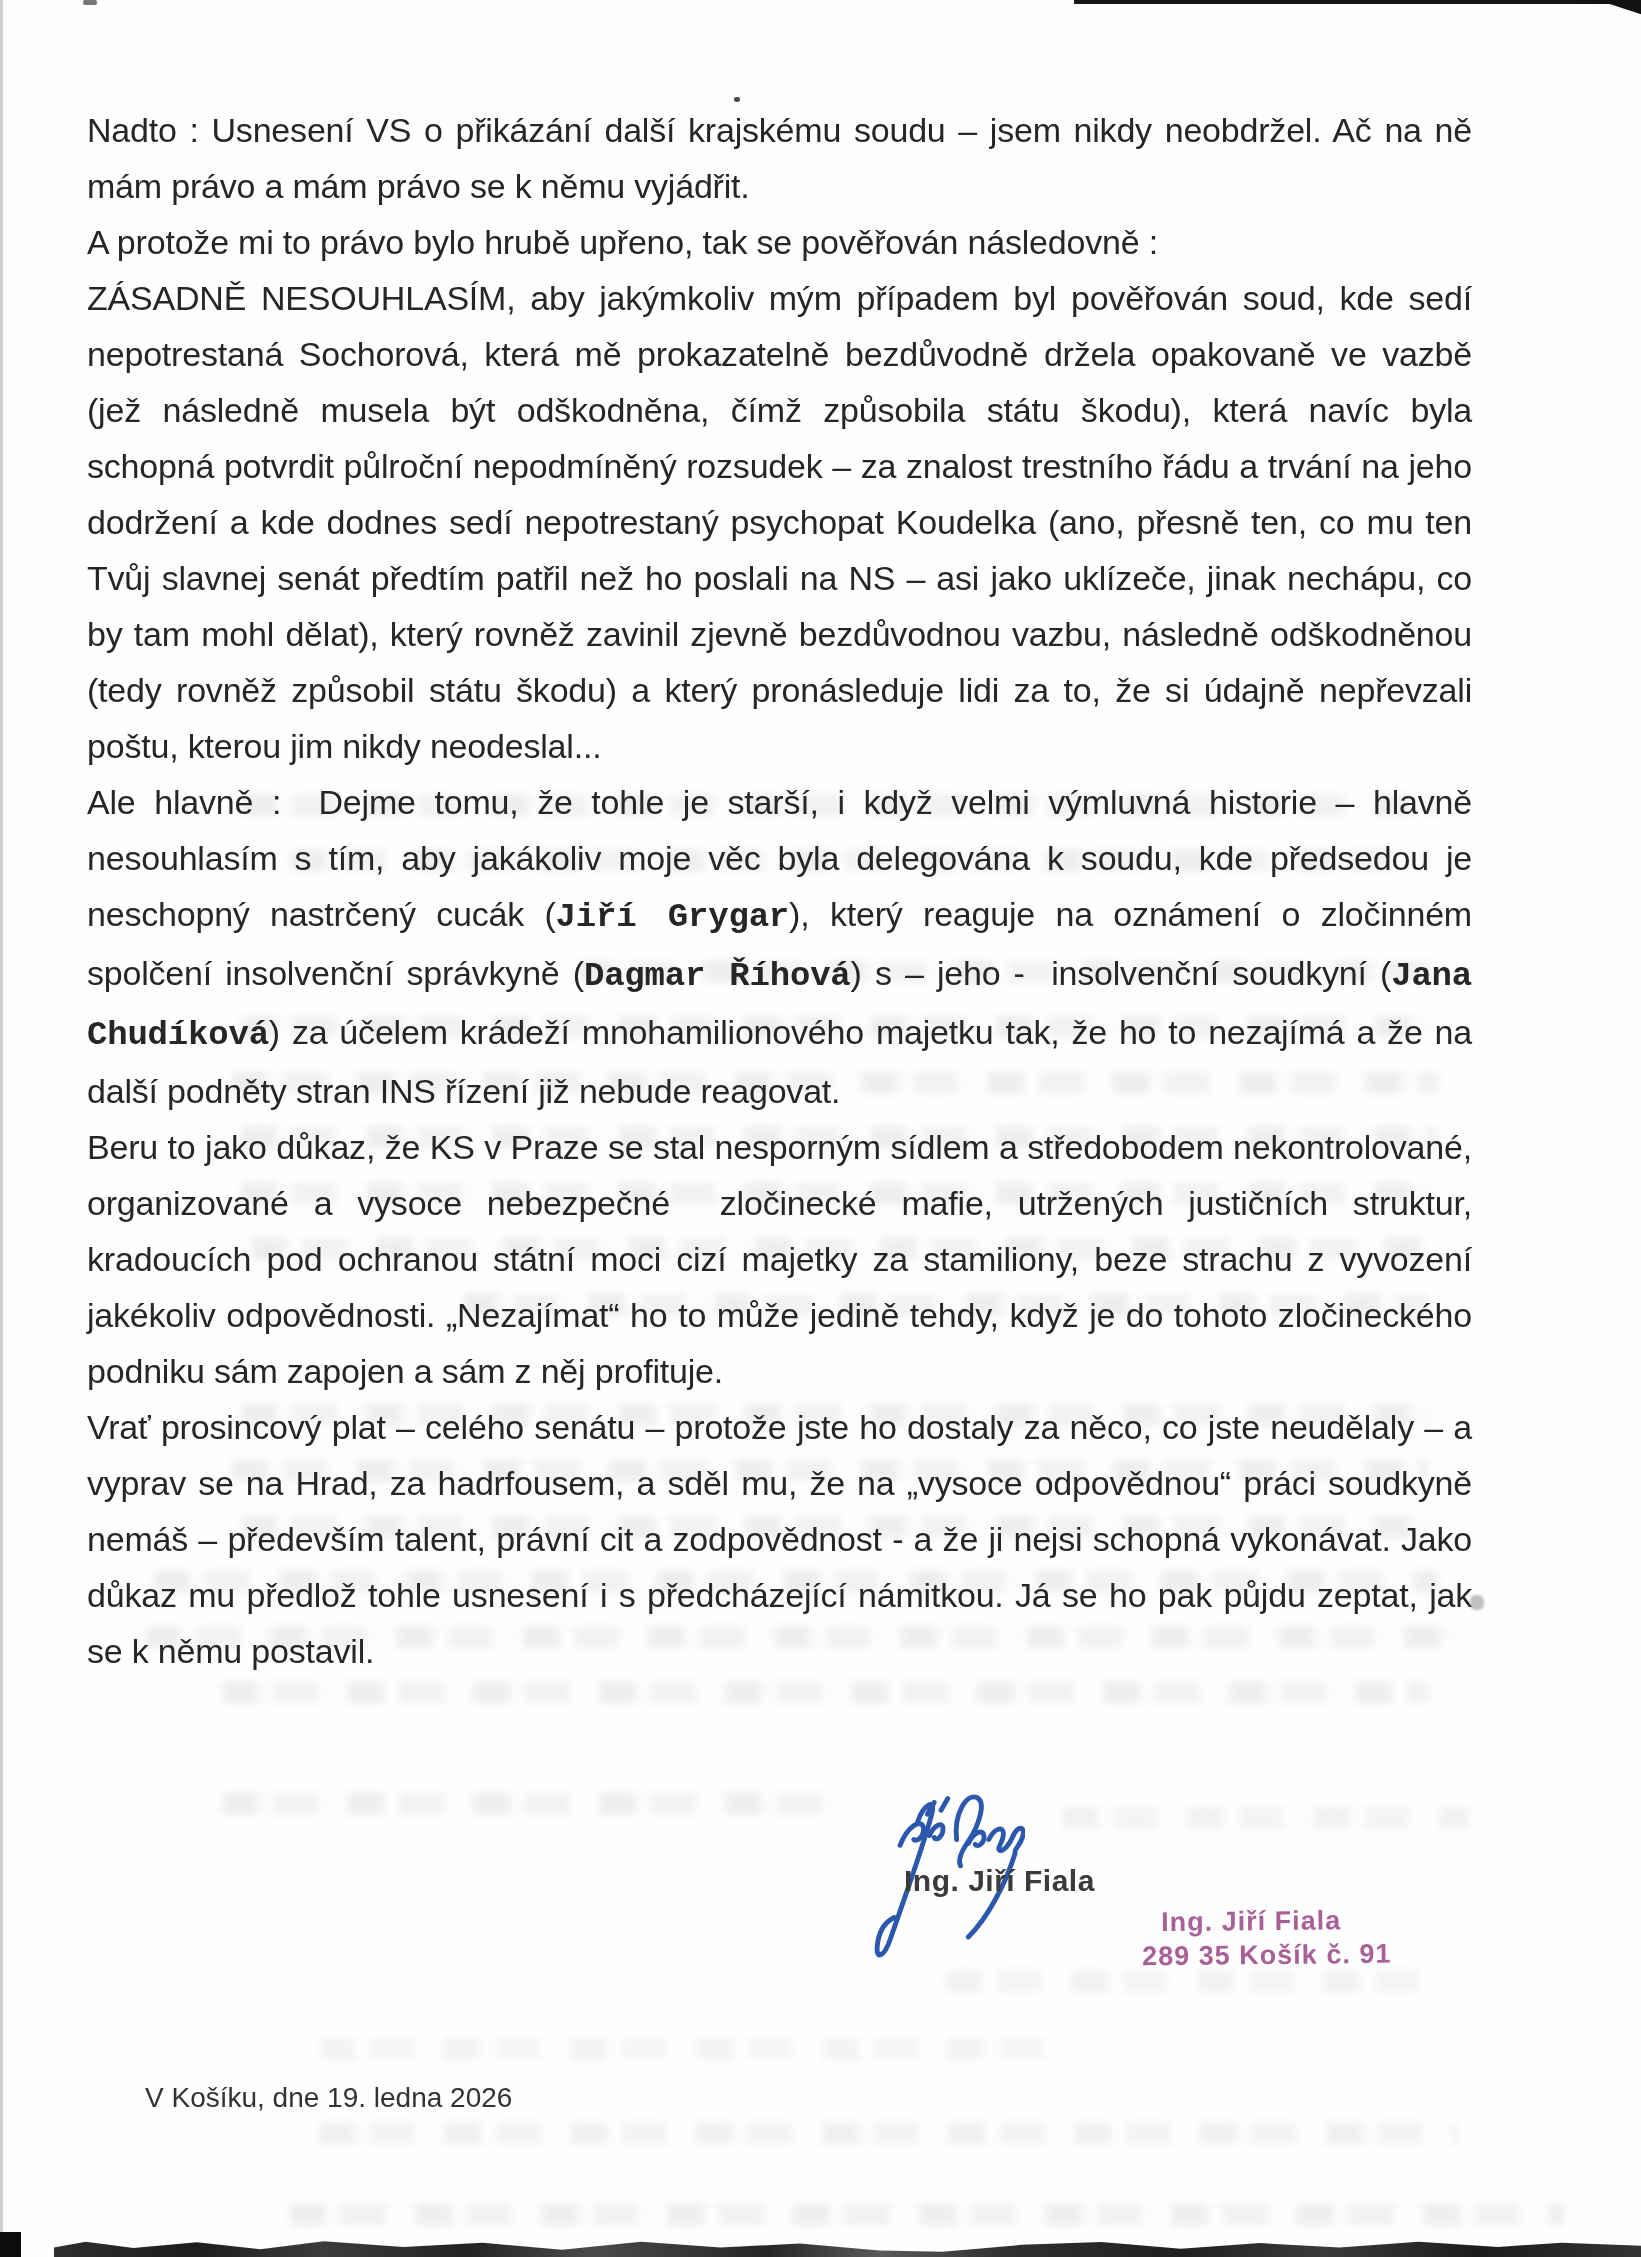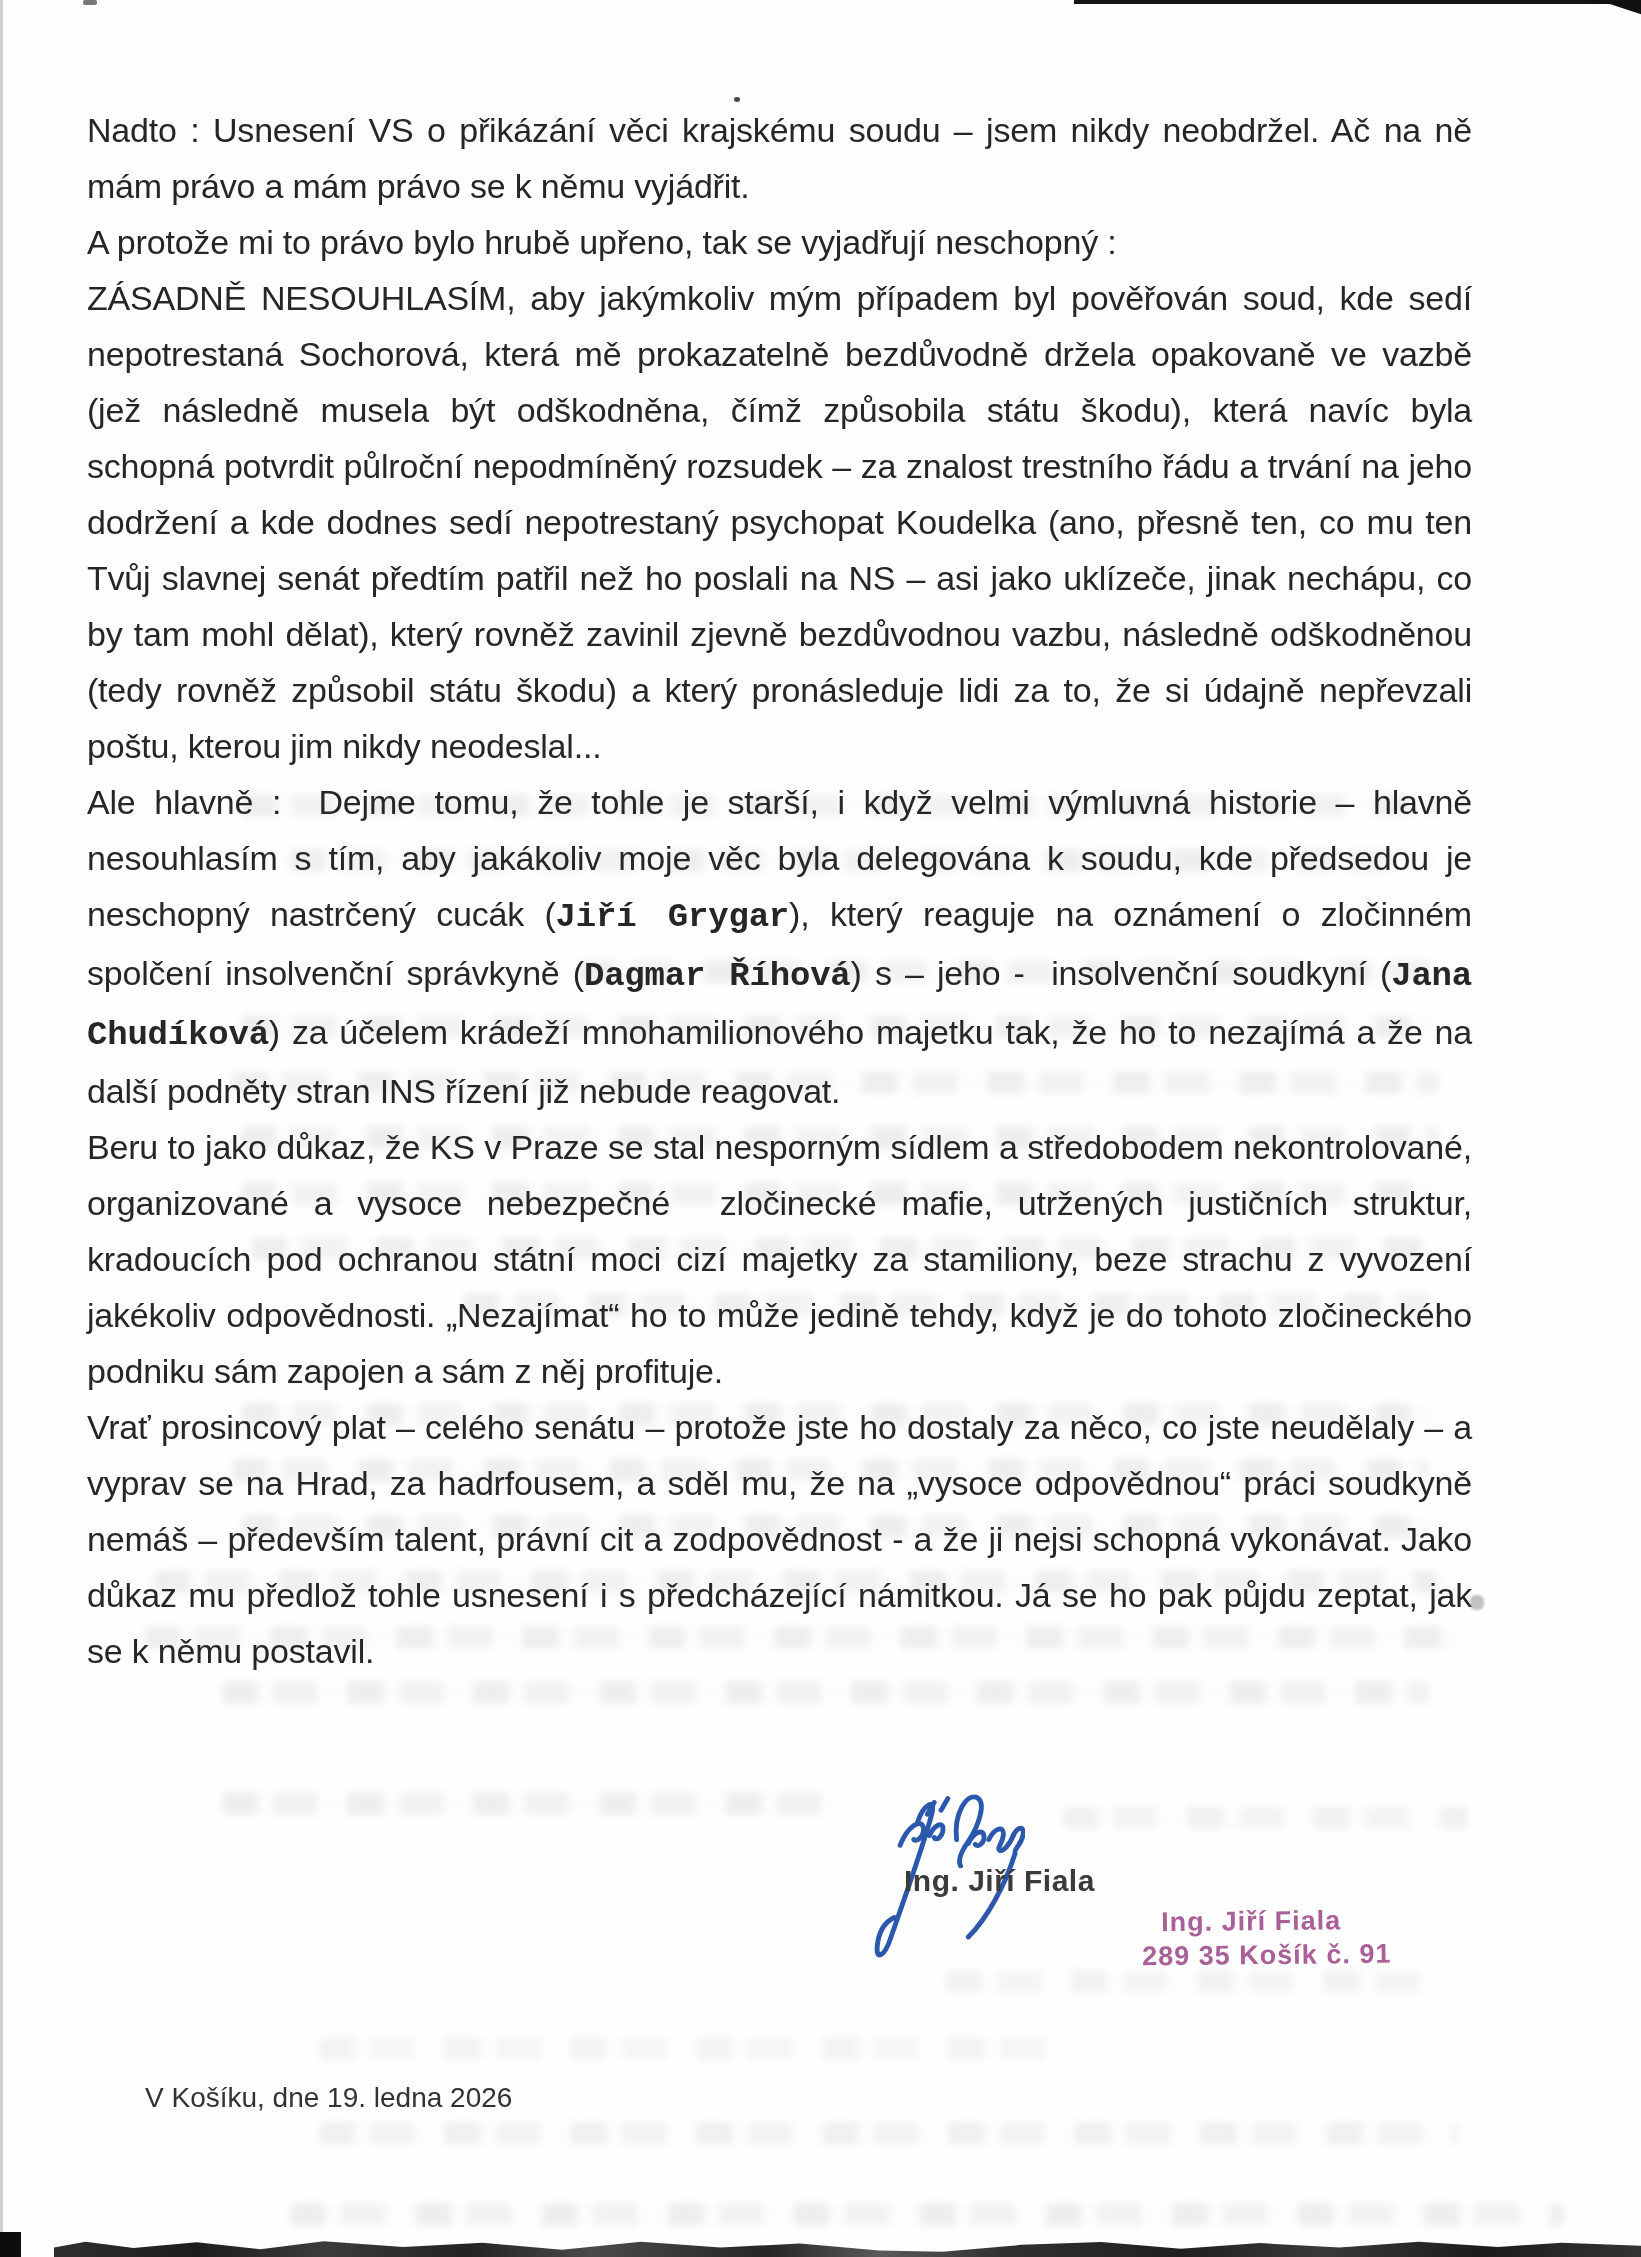--- a/index.html
+++ b/index.html
@@ -84,22 +84,22 @@
   <div class="smudge" style="top:1626px;left:145px;width:1313px;"></div>
   <div class="smudge" style="top:1681px;left:222px;width:1207px;"></div>
   <div class="smudge" style="top:1792px;left:222px;width:618px;"></div>
   <div class="smudge" style="top:1806px;left:1062px;width:406px;opacity:.4;"></div>
   <div class="smudge" style="top:1970px;left:946px;width:502px;opacity:.38;"></div>
   <div class="smudge" style="top:2037px;left:319px;width:734px;opacity:.35;"></div>
   <div class="smudge" style="top:2122px;left:319px;width:1139px;opacity:.45;"></div>
   <div class="smudge" style="top:2203px;left:290px;width:1274px;opacity:.5;"></div>
 
   <div class="letter-body">
-      <p class="para"><span>Nadto : Usnesení VS o přikázání věci krajskému soudu – jsem nikdy neobdržel. Ač na ně mám právo a mám právo se k němu vyjádřit.</span></p>
-      <p class="para"><span>A protože mi to právo bylo hrubě upřeno, tak se vyjadřují neschopný :</span></p>
+      <p class="para"><span>Nadto : Usnesení VS o přikázání další krajskému soudu – jsem nikdy neobdržel. Ač na ně mám právo a mám právo se k němu vyjádřit.</span></p>
+      <p class="para"><span>A protože mi to právo bylo hrubě upřeno, tak se pověřován následovně :</span></p>
       <p class="para"><span>ZÁSADNĚ NESOUHLASÍM, aby jakýmkoliv mým případem byl pověřován soud, kde sedí nepotrestaná Sochorová, která mě prokazatelně bezdůvodně držela opakovaně ve vazbě (jež následně musela být odškodněna, čímž způsobila státu škodu), která navíc byla schopná potvrdit půlroční nepodmíněný rozsudek – za znalost trestního řádu a trvání na jeho dodržení a kde dodnes sedí nepotrestaný psychopat Koudelka (ano, přesně ten, co mu ten Tvůj slavnej senát předtím patřil než ho poslali na NS – asi jako uklízeče, jinak nechápu, co by tam mohl dělat), který rovněž zavinil zjevně bezdůvodnou vazbu, následně odškodněnou (tedy rovněž způsobil státu škodu) a který pronásleduje lidi za to, že si údajně nepřevzali poštu, kterou jim nikdy neodeslal...</span></p>
       <p class="para"><span>Ale hlavně :&nbsp; Dejme tomu, že tohle je starší, i když velmi výmluvná historie – hlavně nesouhlasím s tím, aby jakákoliv moje věc byla delegována k soudu, kde předsedou je neschopný nastrčený cucák (</span><span class="b">Jiří Grygar</span><span>), který reaguje na oznámení o zločinném spolčení insolvenční správkyně (</span><span class="b">Dagmar Říhová</span><span>) s – jeho -&nbsp; insolvenční soudkyní (</span><span class="b">Jana Chudíková</span><span>) za účelem krádeží mnohamilionového majetku tak, že ho to nezajímá a že na další podněty stran INS řízení již nebude reagovat.</span></p>
       <p class="para"><span>Beru to jako důkaz, že KS v Praze se stal nesporným sídlem a středobodem nekontrolované, organizované a vysoce nebezpečné&nbsp; zločinecké mafie, utržených justičních struktur, kradoucích pod ochranou státní moci cizí majetky za stamiliony, beze strachu z vyvození jakékoliv odpovědnosti. „Nezajímat“ ho to může jedině tehdy, když je do tohoto zločineckého podniku sám zapojen a sám z něj profituje.</span></p>
       <p class="para"><span>Vrať prosincový plat – celého senátu – protože jste ho dostaly za něco, co jste neudělaly – a vyprav se na Hrad, za hadrfousem, a sděl mu, že na „vysoce odpovědnou“ práci soudkyně nemáš – především talent, právní cit a zodpovědnost - a že ji nejsi schopná vykonávat. Jako důkaz mu předlož tohle usnesení i s předcházející námitkou. Já se ho pak půjdu zeptat, jak se k němu postavil.</span></p>
     </div>
 
   <div class="signature-script" style="color: rgb(43, 88, 172);">
     <svg viewBox="0 0 170 200" fill="none" stroke="currentColor" stroke-width="5" stroke-linecap="round" stroke-linejoin="round">
       <path d="M60 42 C 66 24, 78 18, 75 32 C 68 60, 44 128, 32 162 C 26 180, 16 186, 19 166 C 21 152, 28 144, 36 140"></path>
       <path d="M42 66 C 50 46, 64 38, 66 48 C 67 56, 60 63, 56 60"></path>

